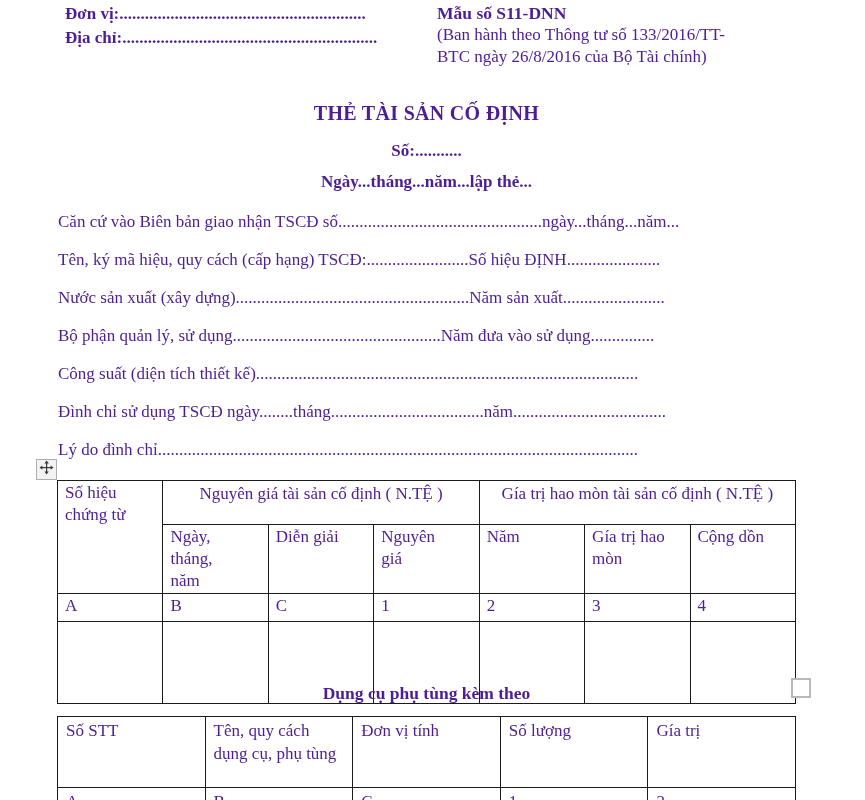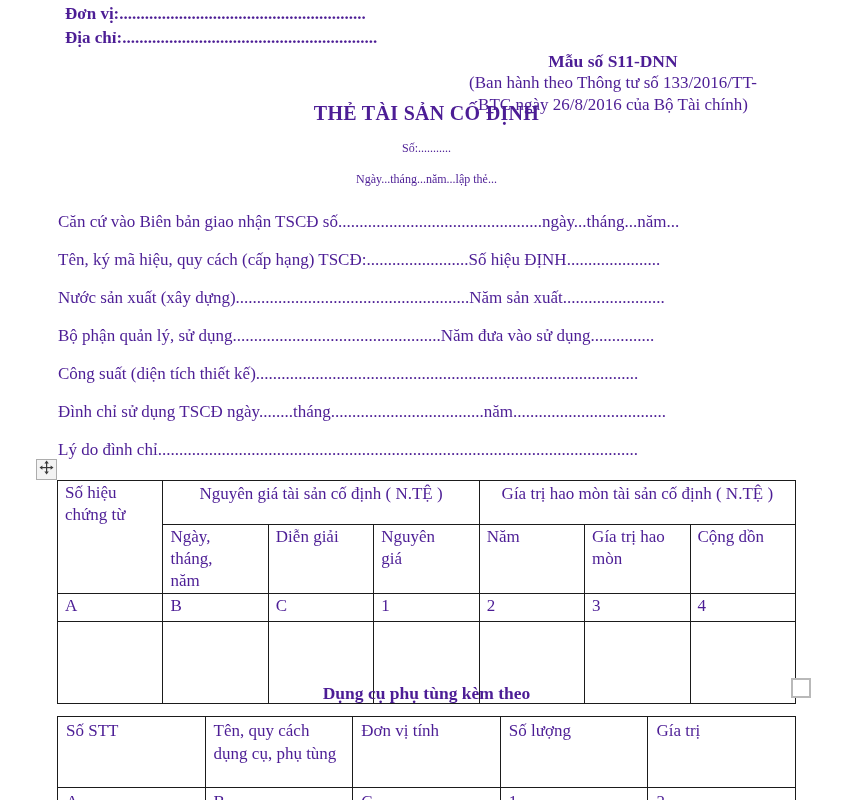--- a/index.html
+++ b/index.html
@@ -1,25 +1,25 @@
 <!DOCTYPE html>
 <html><head>
 <meta charset="utf-8">
 <style>
   html,body{margin:0;padding:0;background:#fff;}
   .page{position:relative;width:865px;height:800px;background:#ffffff;overflow:hidden;
         font-family:"Liberation Serif","DejaVu Serif",serif;color:#4c1d95;}
 
   .unit-block{position:absolute;left:65px;top:2px;font-weight:bold;font-size:17px;line-height:24px;white-space:nowrap;}
-  .form-block{position:absolute;left:437px;top:2px;width:352px;text-align:center;font-size:17px;line-height:22px;margin-top:48px;}
+  .form-block{position:absolute;left:437px;top:2px;width:352px;font-size:17px;line-height:22px;}
   .form-no{font-weight:bold;font-size:17.5px;}
 
   .title{position:absolute;left:57px;top:102px;width:739px;text-align:center;
          font-weight:bold;font-size:20px;letter-spacing:.3px;}
-  .center-line{position:absolute;left:57px;width:739px;text-align:center;font-size:12px;}
+  .center-line{position:absolute;left:57px;width:739px;text-align:center;font-size:17px;font-weight:bold;}
   .so-line{top:141px;}
   .date-line{top:172px;}
 
   .body-lines{position:absolute;left:58px;top:203px;width:775px;font-size:17px;}
   .bline{height:38px;line-height:38px;white-space:nowrap;overflow:hidden;}
 
   table{border-collapse:collapse;table-layout:fixed;}
   td{border:1px solid #1b1b1b;vertical-align:top;overflow:hidden;}
 
   .t1{position:absolute;left:57px;top:480px;width:739px;font-size:17px;}

